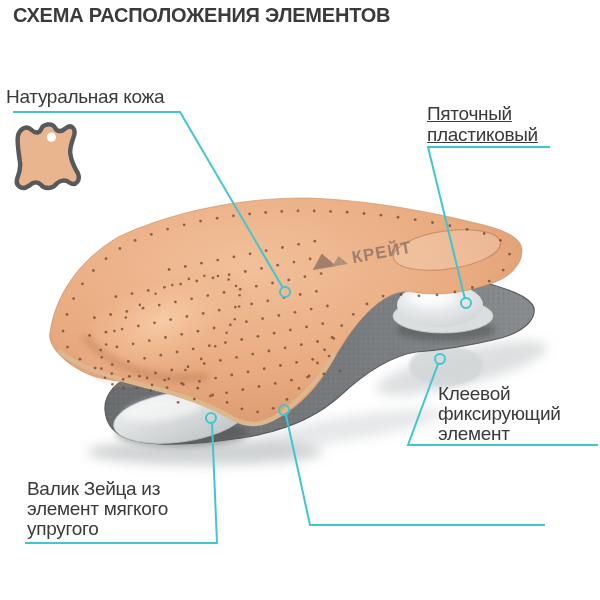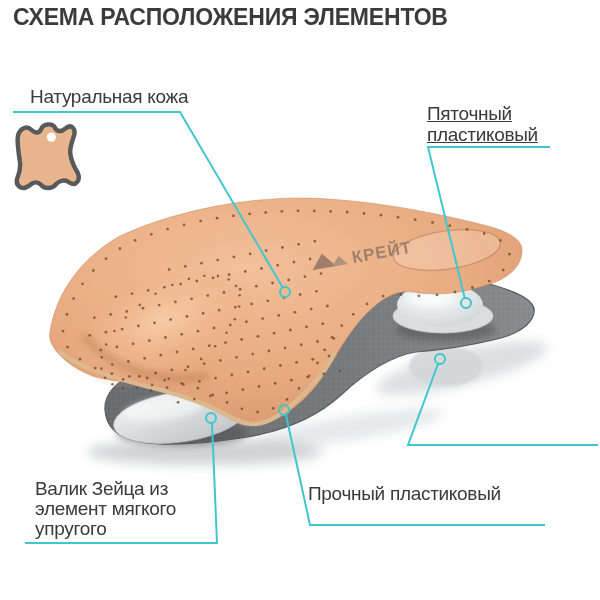--- a/index.html
+++ b/index.html
@@ -1,27 +1,27 @@
 <!DOCTYPE html>
 <html><head>
 <meta charset="utf-8">
 <style>
   html,body{margin:0;padding:0;background:#fff;}
   .stage{position:relative;width:600px;height:600px;background:#ffffff;overflow:hidden;
          font-family:"Liberation Sans",sans-serif;}
-  .title{position:absolute;left:13px;top:4px;margin:0;font-size:23px;font-weight:700;
+  .title{position:absolute;left:13px;top:4px;margin:0;font-size:20px;font-weight:700;
          color:#3b3b3d;letter-spacing:-0.2px;white-space:nowrap;}
   .lbl{position:absolute;font-size:19px;line-height:21px;color:#3a3a3c;
        letter-spacing:-0.3px;white-space:nowrap;}
   .lbl span{display:block;}
   .lbl.tight{line-height:20px;}
-  #lbl-leather{left:30px;top:86px;}
+  #lbl-leather{left:6px;top:86px;}
   #lbl-heel{left:427px;top:103px;text-decoration:underline;}
   #lbl-adhesive{left:438px;top:384px;}
-  #lbl-seitz{left:27px;top:479px;line-height:20px;margin-left:8px;}
+  #lbl-seitz{left:27px;top:479px;line-height:20px;}
   #lbl-frame{left:308px;top:484px;}
   .scene{position:absolute;left:0;top:0;}
   .hide-icon{position:absolute;left:6px;top:116px;}
 </style>
 </head>
 <body>
 
 <div class="stage">
 
   <h1 class="title">СХЕМА РАСПОЛОЖЕНИЯ ЭЛЕМЕНТОВ</h1>
@@ -351,22 +351,26 @@
     <circle cx="43" cy="20" r="4.4" fill="#fdfdfd"></circle>
   </svg>
 
   <div class="lbl" id="lbl-leather">
     <span>Натуральная кожа</span>
   </div>
   <div class="lbl" id="lbl-heel">
     <span>Пяточный</span>
     <span>пластиковый</span>
   </div>
+  <div class="lbl tight" id="lbl-adhesive">
+    <span>Клеевой</span>
+    <span>фиксирующий</span>
+    <span>элемент</span>
+  </div>
   <div class="lbl" id="lbl-seitz">
     <span>Валик Зейца из</span>
     <span>элемент мягкого</span>
     <span>упругого</span>
   </div>
   <div class="lbl tight" id="lbl-frame">
-    <span>Прочный пластиковый</span>
   </div>
 
 </div>
 
 </body></html>

